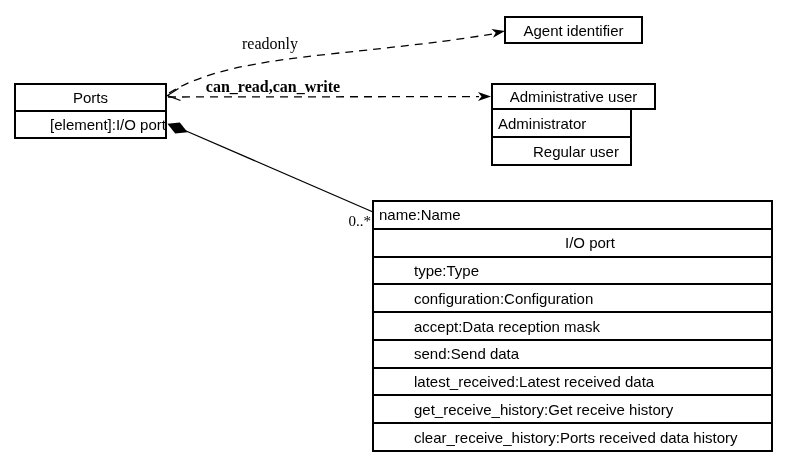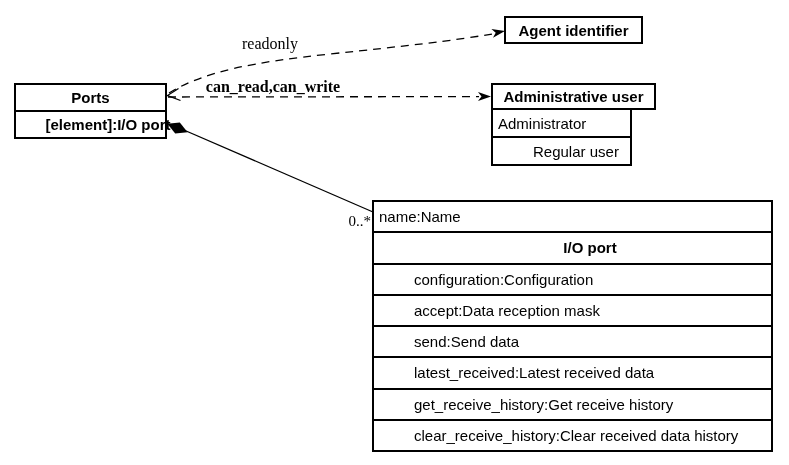--- a/index.html
+++ b/index.html
@@ -22,21 +22,21 @@
   .node .row{
     flex:1;
     display:flex;
     align-items:center;
     font-size:15px;
     line-height:1;
     padding:0 5px;
     box-sizing:border-box;
     white-space:nowrap;
   }
-  .node .row.center{justify-content:center;font-weight:bold;}
+  .node .row.center{justify-content:center;}
   .node .row + .row{border-top:2px solid #000;padding-left:40px;}
   .edge-label{
     position:absolute;
     font-family:"Liberation Serif","DejaVu Serif",serif;
     font-size:16px;
     line-height:1;
     color:#000;
     white-space:nowrap;
   }
   svg.overlay{
@@ -76,25 +76,26 @@
     <div class="row center">Administrative user</div>
   </div>
   <div class="node" style="left:491px;top:110px;width:141px;height:56px;border-top:0;">
     <div class="row" style="border-top:0;">Administrator</div>
     <div class="row">Regular user</div>
   </div>
 
   <div class="node" style="left:372px;top:200px;width:401px;height:252px;">
     <div class="row">name:Name</div>
     <div class="row center">I/O port</div>
+    <div class="row">type:Type</div>
     <div class="row">configuration:Configuration</div>
     <div class="row">accept:Data reception mask</div>
     <div class="row">send:Send data</div>
     <div class="row">latest_received:Latest received data</div>
     <div class="row">get_receive_history:Get receive history</div>
-    <div class="row">clear_receive_history:Clear received data history</div>
+    <div class="row">clear_receive_history:Ports received data history</div>
   </div>
 
   <div class="edge-label" style="left:225px;top:36px;width:90px;text-align:center;">readonly</div>
   <div class="edge-label" style="left:198px;top:79px;width:150px;text-align:center;font-weight:bold;">can_read,can_write</div>
   <div class="edge-label" style="left:338px;top:214px;width:33px;text-align:right;font-size:15px;">0..*</div>
 
 </div>
 
 </body></html>

